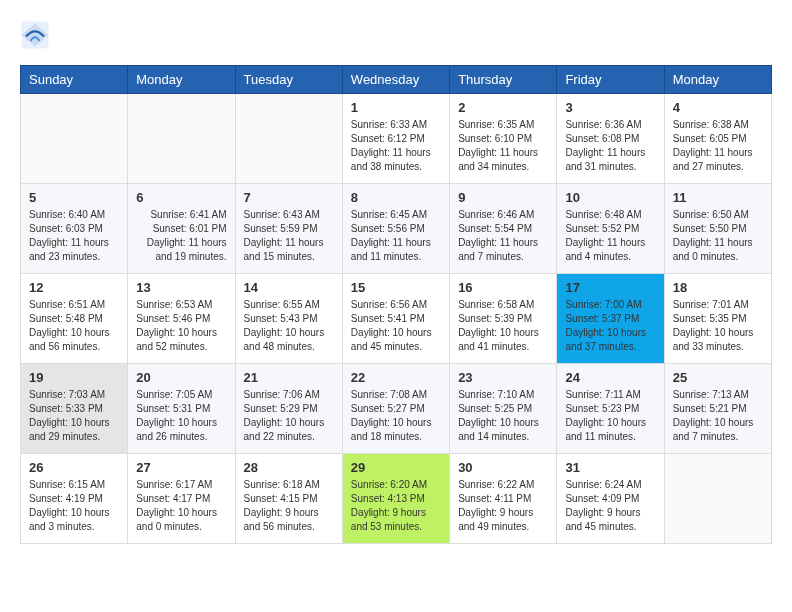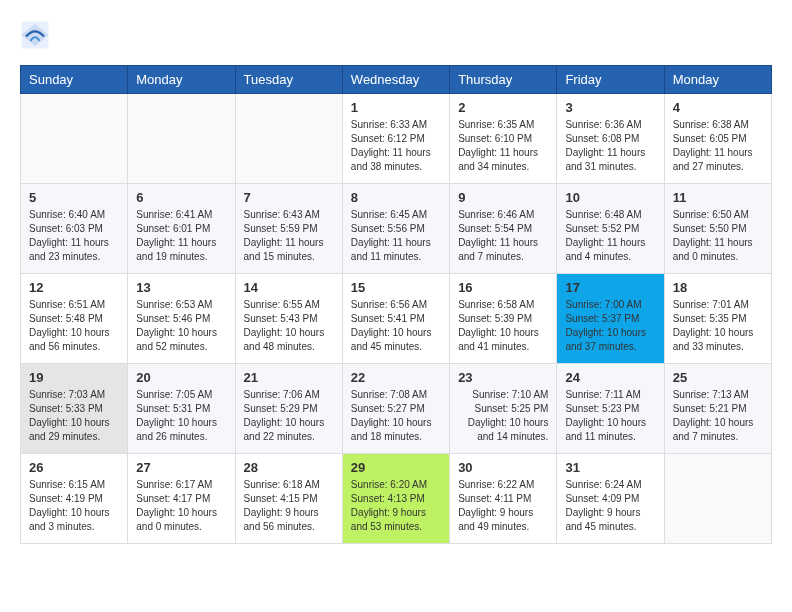--- a/index.html
+++ b/index.html
@@ -154,21 +154,21 @@
       <tr>
         <td style="background: rgb(245, 247, 250);">
           <span class="day-number">5</span>
           <div class="day-info" style="white-space: pre-line;">Sunrise: 6:40 AM
 Sunset: 6:03 PM
 Daylight: 11 hours
 and 23 minutes.</div>
         </td>
         <td style="background: rgb(245, 247, 250);">
           <span class="day-number">6</span>
-          <div class="day-info" style="white-space: pre-line;">Sunrise: 6:41 AM
+          <div class="day-info" style="white-space: pre-line; text-align: right;">Sunrise: 6:41 AM
 Sunset: 6:01 PM
 Daylight: 11 hours
 and 19 minutes.</div>
         </td>
         <td style="background: rgb(245, 247, 250);">
           <span class="day-number">7</span>
           <div class="day-info" style="white-space: pre-line;">Sunrise: 6:43 AM
 Sunset: 5:59 PM
 Daylight: 11 hours
 and 15 minutes.</div>
@@ -277,21 +277,21 @@
         </td>
         <td style="background: rgb(245, 247, 250);">
           <span class="day-number">22</span>
           <div class="day-info" style="white-space: pre-line;">Sunrise: 7:08 AM
 Sunset: 5:27 PM
 Daylight: 10 hours
 and 18 minutes.</div>
         </td>
         <td style="background: rgb(245, 247, 250);">
           <span class="day-number">23</span>
-          <div class="day-info" style="white-space: pre-line; text-align: right;">Sunrise: 7:10 AM
+          <div class="day-info" style="white-space: pre-line;">Sunrise: 7:10 AM
 Sunset: 5:25 PM
 Daylight: 10 hours
 and 14 minutes.</div>
         </td>
         <td style="background: rgb(245, 247, 250);">
           <span class="day-number">24</span>
           <div class="day-info" style="white-space: pre-line;">Sunrise: 7:11 AM
 Sunset: 5:23 PM
 Daylight: 10 hours
 and 11 minutes.</div>

